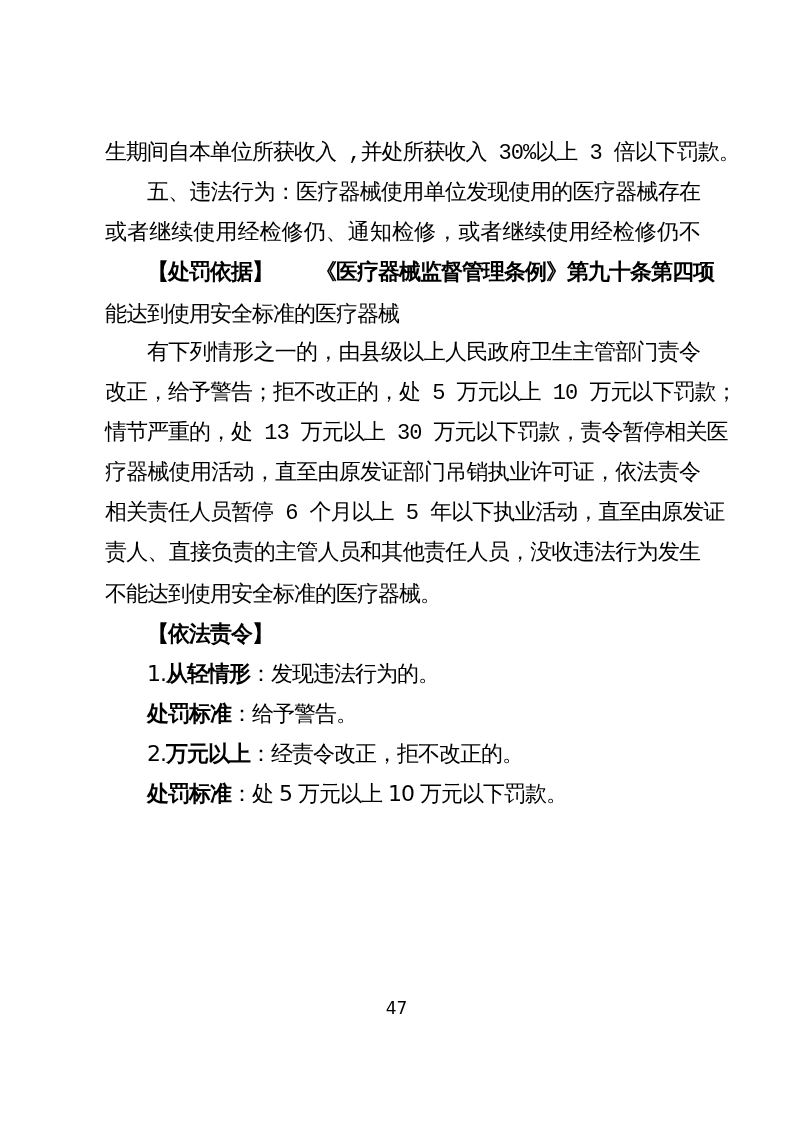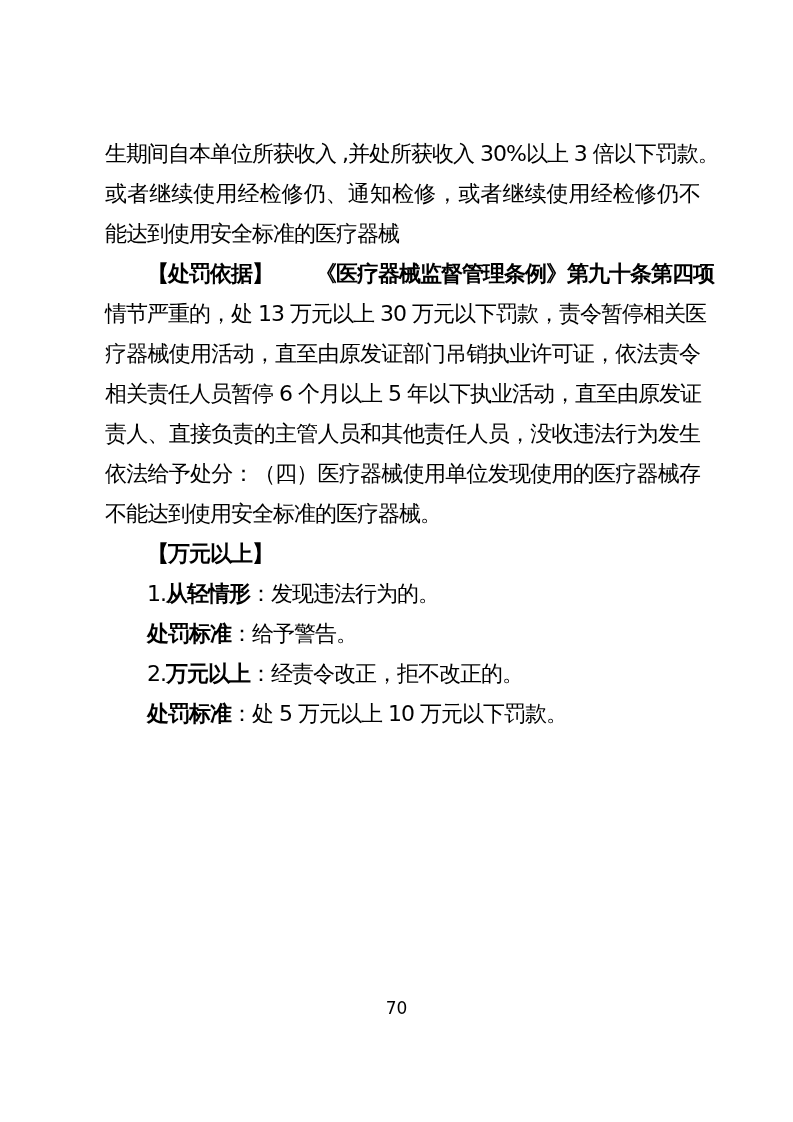--- a/index.html
+++ b/index.html
@@ -25,20 +25,21 @@
   .line {
     height: 40px;
     line-height: 40px;
     font-size: 22px;
     white-space: nowrap;
     letter-spacing: -1px;
   }
   .j {
     text-align: justify;
     text-align-last: justify;
+    font-family: Liberation Mono, monospace;
   }
   .ind {
     text-indent: 42px;
   }
   .b {
     font-weight: 700;
   }
   .pagenum {
     position: absolute;
     left: 0;
@@ -51,50 +52,52 @@
   }
 </style>
 </head>
 <body>
 
 <div class="page">
   <div class="content">
 
     <div class="line j"><span>生期间自本单位所获收入 ,并处所获收入 30%以上 3 倍以下罚款。</span></div>
 
+    <div class="line j ind"><span>五、违法行为：医疗器械使用单位发现使用的医疗器械存在</span></div>
 
     <div class="line j"><span>或者继续使用经检修仍、通知检修，或者继续使用经检修仍不</span></div>
 
+    <div class="line j ind"><span class="b">【处罚依据】　　《医疗器械监督管理条例》第九十条第四项</span></div>
+
     <div class="line"><span>能达到使用安全标准的医疗器械</span></div>
 
-    <div class="line j ind"><span class="b">【处罚依据】　　《医疗器械监督管理条例》第九十条第四项</span></div>
+    <div class="line j ind"><span>有下列情形之一的，由县级以上人民政府卫生主管部门责令</span></div>
 
-
+    <div class="line j"><span>改正，给予警告；拒不改正的，处 5 万元以上 10 万元以下罚款；</span></div>
 
     <div class="line j"><span>情节严重的，处 13 万元以上 30 万元以下罚款，责令暂停相关医</span></div>
 
     <div class="line j"><span>疗器械使用活动，直至由原发证部门吊销执业许可证，依法责令</span></div>
 
     <div class="line j"><span>相关责任人员暂停 6 个月以上 5 年以下执业活动，直至由原发证</span></div>
 
 
     <div class="line j"><span>责人、直接负责的主管人员和其他责任人员，没收违法行为发生</span></div>
 
 
-    <div class="line j"><span>依法给予处分：（四）医疗器械使用单位发现使用的医疗器械存</span></div>
 
 
     <div class="line"><span>不能达到使用安全标准的医疗器械。</span></div>
 
-    <div class="line ind"><span class="b">【万元以上】</span></div>
+    <div class="line ind"><span class="b">【依法责令】</span></div>
 
     <div class="line ind"><span>1.</span><span class="b">从轻情形</span><span>：发现违法行为的。</span></div>
 
     <div class="line ind"><span class="b">处罚标准</span><span>：给予警告。</span></div>
 
     <div class="line ind"><span>2.</span><span class="b">万元以上</span><span>：经责令改正，拒不改正的。</span></div>
 
     <div class="line ind"><span class="b">处罚标准</span><span>：处 5 万元以上 10 万元以下罚款。</span></div>
 
   </div>
 
-  <div class="pagenum">70</div>
+  <div class="pagenum">47</div>
 </div>
 
 </body></html>

